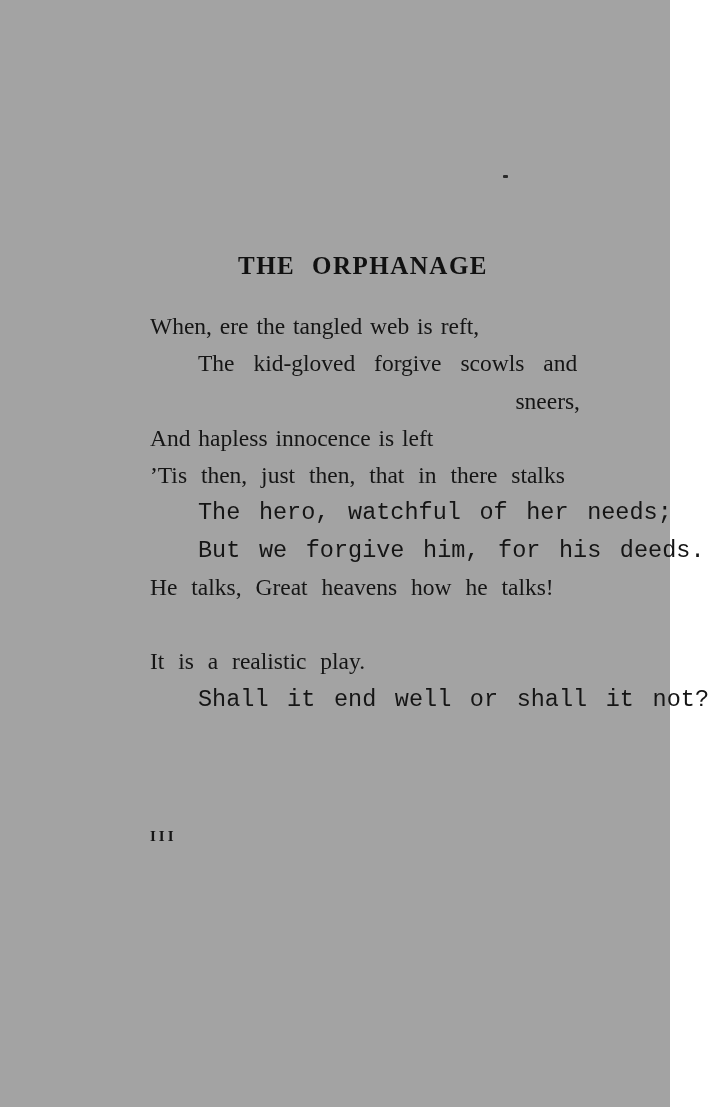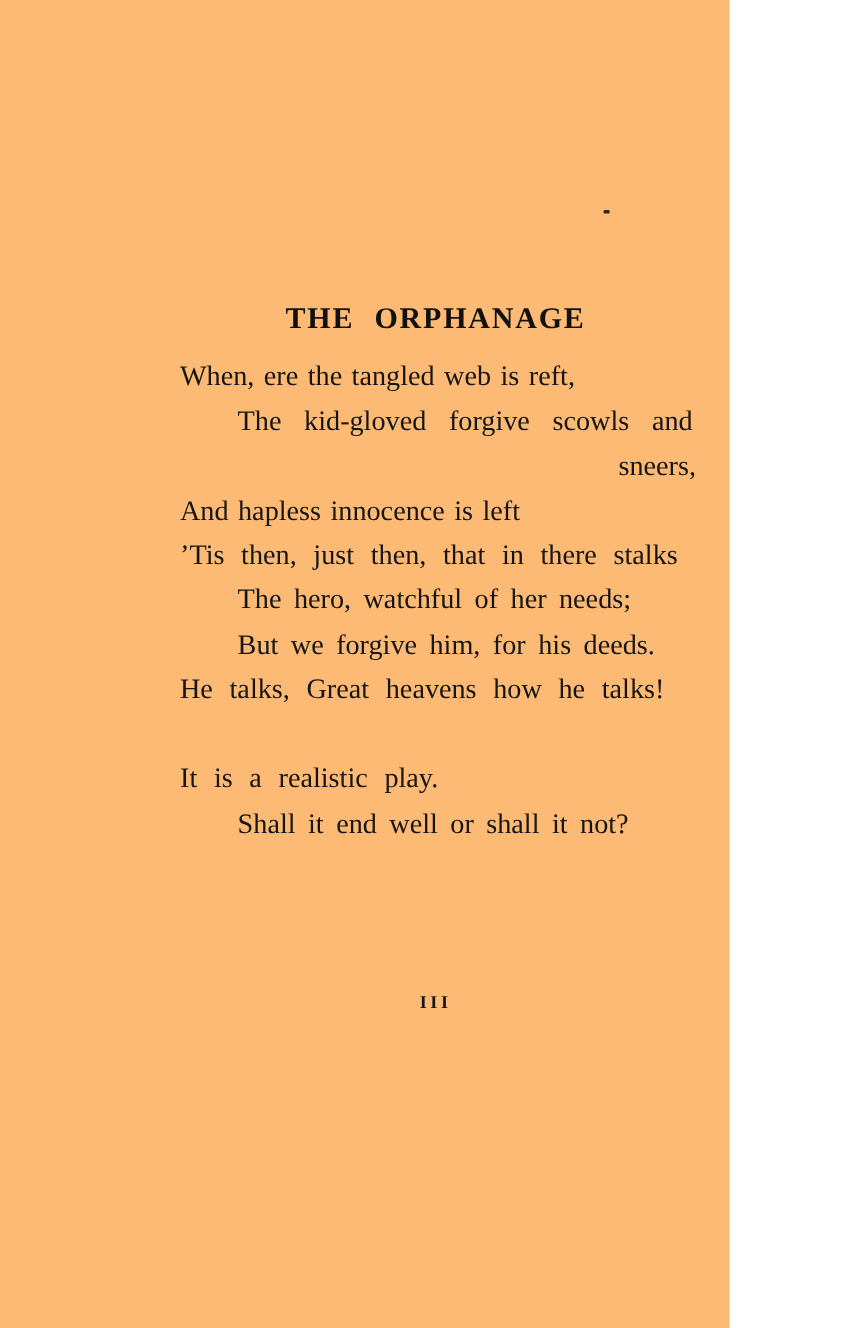--- a/index.html
+++ b/index.html
@@ -6,23 +6,23 @@
   html, body {
     width: 722px;
     height: 1107px;
     background: #ffffff;
     font-family: "Liberation Serif", "DejaVu Serif", serif;
     color: #141414;
     overflow: hidden;
   }
   .page {
     position: relative;
-    width: 608px;
+    width: 670px;
     height: 1107px;
-    background: #fdba74;
+    background: #a3a3a3;
   }
   .speck {
     position: absolute;
     left: 503px;
     top: 175px;
     width: 5px;
     height: 3px;
     background: #2a2a2a;
     border-radius: 1px;
   }
@@ -34,42 +34,41 @@
     text-align: center;
     font-size: 25px;
     font-weight: bold;
     letter-spacing: 1.5px;
     word-spacing: 9px;
     color: #111;
   }
   .poem-body {
     position: absolute;
     left: 150px;
-    top: 296px;
+    top: 308px;
     width: 430px;
     font-size: 23.5px;
     line-height: 37.3px;
     color: #151515;
   }
   .stanza-gap { height: 37px; }
   .line { white-space: nowrap; }
   .in0 { padding-left: 0; }
   .in1 { padding-left: 48px; }
   .in2 { padding-left: 71px; text-align: right; }
   .ws0 { word-spacing: 0; }
   .ws1 { word-spacing: 2px; }
-  .ws2 { word-spacing: 4.5px; }
+  .ws2 { word-spacing: 4.5px; font-family: Liberation Mono, monospace; }
   .ws3 { word-spacing: 8px; }
   .ws4 { word-spacing: 13px; }
   .page-number {
     position: absolute;
     top: 828px;
     left: 150px;
     width: 426px;
-    text-align: center;
     font-size: 15px;
     font-weight: bold;
     letter-spacing: 3px;
     color: #151515;
   }
 </style>
 </head>
 <body>
 
 <div class="page">

